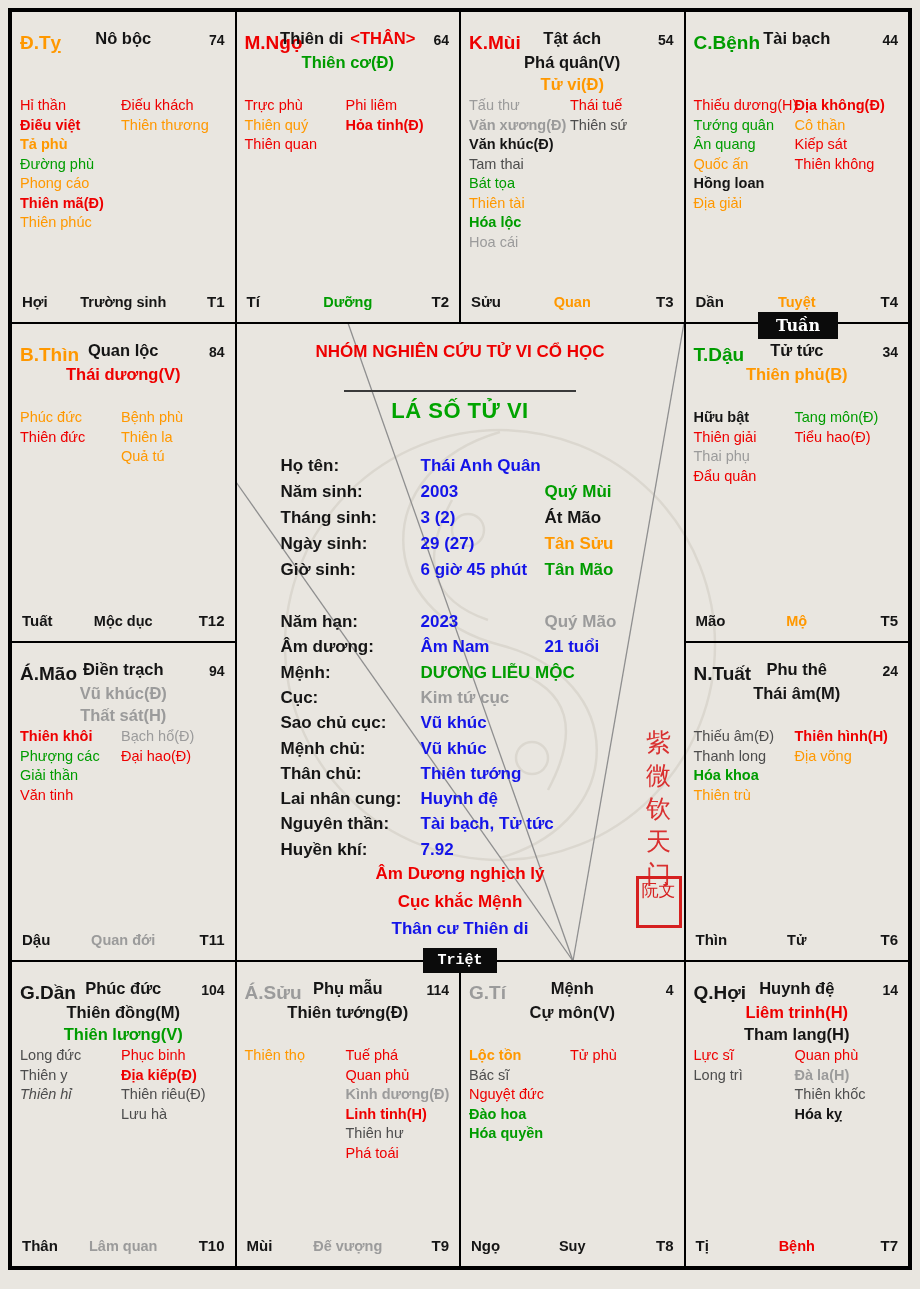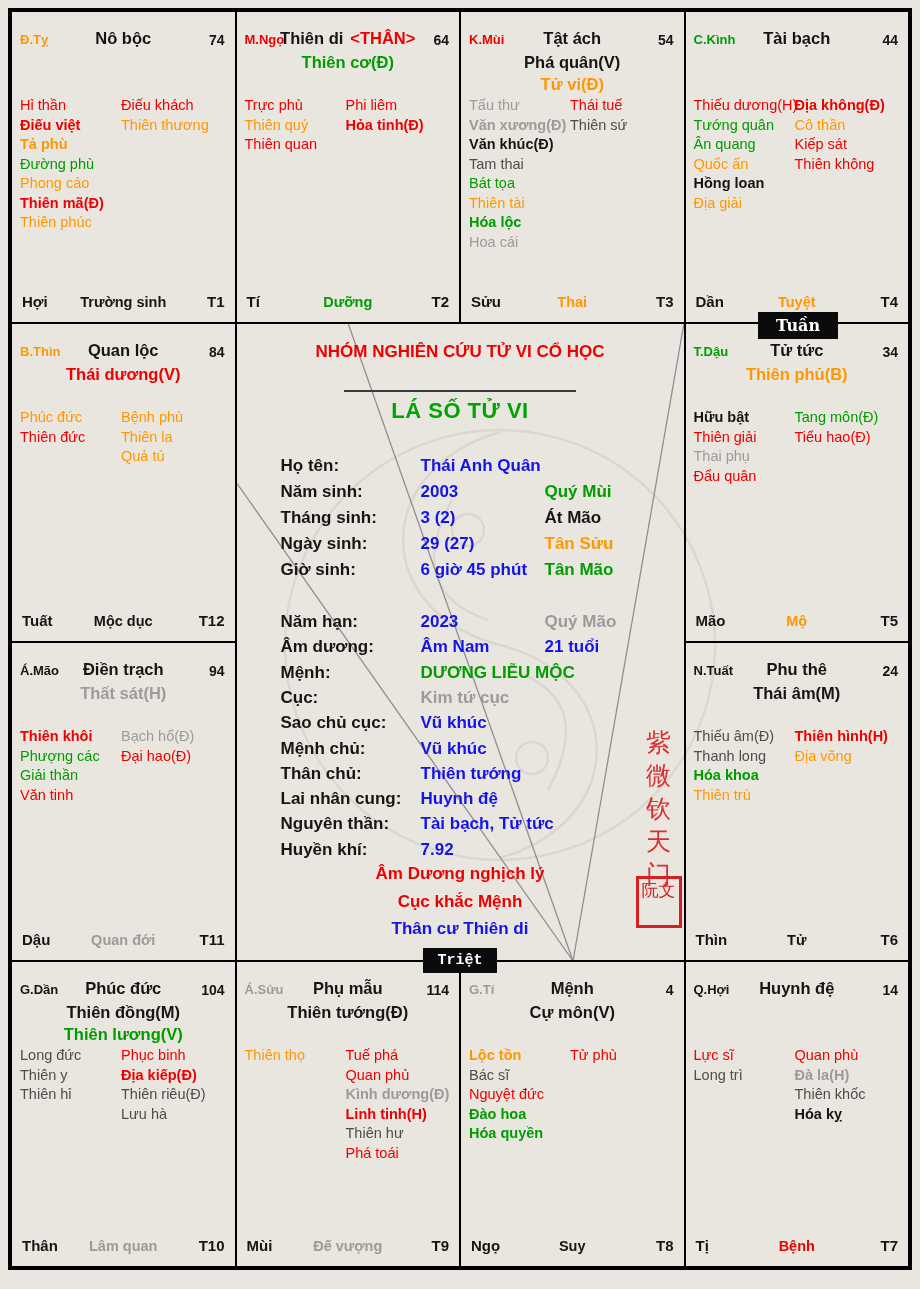--- a/index.html
+++ b/index.html
@@ -7,21 +7,21 @@
          font-family:"Liberation Sans",sans-serif;overflow:hidden;}
   .deco{position:absolute;left:0;top:0;z-index:1;pointer-events:none;}
   .frame{position:absolute;left:8px;top:8px;width:904px;height:1262px;
          border:3px solid #000;box-sizing:border-box;display:grid;
          grid-template-columns:repeat(4,1fr);grid-template-rows:312px 319px 319px auto;z-index:2;}
   .cell{position:relative;border:1px solid #000;box-sizing:border-box;}
   .p0{grid-area:1/1}.p1{grid-area:1/2}.p2{grid-area:1/3}.p3{grid-area:1/4}
   .p4{grid-area:2/1}.p5{grid-area:2/4}.p6{grid-area:3/1}.p7{grid-area:3/4}
   .p8{grid-area:4/1}.p9{grid-area:4/2}.p10{grid-area:4/3}.p11{grid-area:4/4}
   .center{grid-column:2/4;grid-row:2/4;position:relative;border:1px solid #000;box-sizing:border-box;}
-  .stem{position:absolute;left:8px;top:20px;font-size:13px;font-weight:bold;white-space:nowrap;}
+  .stem{position:absolute;left:8px;top:20px;font-size:19px;font-weight:bold;white-space:nowrap;}
   .num{position:absolute;right:10px;top:20px;font-size:14px;font-weight:bold;color:#151515;}
   .pname{position:absolute;left:0;right:0;top:17px;text-align:center;font-size:16.5px;
          font-weight:bold;color:#151515;white-space:nowrap;}
   .pname .tag{margin-left:7px;}
   .mains{position:absolute;left:0;right:0;top:39px;text-align:center;font-size:16.5px;
          font-weight:bold;line-height:22px;}
   .mains div{white-space:nowrap;}
   .colL{position:absolute;left:8px;top:84px;font-size:14.5px;line-height:19.5px;}
   .colR{position:absolute;left:49%;top:84px;font-size:14.5px;line-height:19.5px;}
   .colL span,.colR span{display:block;white-space:nowrap;}
@@ -131,25 +131,25 @@
           <span style="color: rgb(0, 156, 0);">Bát tọa</span>
           <span style="color: rgb(255, 152, 0);">Thiên tài</span>
           <span style="color: rgb(0, 156, 0); font-weight: bold;">Hóa lộc</span>
           <span style="color: rgb(155, 155, 155);">Hoa cái</span>
         </div>
         <div class="colR">
           <span style="color: rgb(238, 0, 0);">Thái tuế</span>
           <span style="color: rgb(77, 77, 77);">Thiên sứ</span>
         </div>
         <span class="branch" style="color: rgb(21, 21, 21); font-weight: bold;">Sửu</span>
-        <span class="stage" style="color: rgb(255, 152, 0); font-weight: bold;">Thai</span>
+        <span class="stage" style="color: rgb(255, 152, 0); font-weight: bold;">Quan</span>
         <span class="tnum" style="color: rgb(21, 21, 21); font-weight: bold;">T3</span>
       </div>
       <div class="cell p3">
-        <span class="stem" style="color: rgb(0, 156, 0); font-weight: bold;">C.Kình</span>
+        <span class="stem" style="color: rgb(0, 156, 0); font-weight: bold;">C.Bệnh</span>
         <div class="pname"><span style="color: rgb(21, 21, 21); font-weight: bold;">Tài bạch</span></div>
         <span class="num" style="color: rgb(21, 21, 21); font-weight: bold;">44</span>
         <div class="mains"></div>
         <div class="colL">
           <span style="color: rgb(238, 0, 0);">Thiếu dương(H)</span>
           <span style="color: rgb(0, 156, 0);">Tướng quân</span>
           <span style="color: rgb(0, 156, 0);">Ân quang</span>
           <span style="color: rgb(255, 152, 0);">Quốc ấn</span>
           <span style="color: rgb(21, 21, 21); font-weight: bold;">Hồng loan</span>
           <span style="color: rgb(255, 152, 0);">Địa giải</span>
@@ -203,20 +203,21 @@
         </div>
         <span class="branch" style="color: rgb(21, 21, 21); font-weight: bold;">Mão</span>
         <span class="stage" style="color: rgb(255, 152, 0); font-weight: bold;">Mộ</span>
         <span class="tnum" style="color: rgb(21, 21, 21); font-weight: bold;">T5</span>
       </div>
       <div class="cell p6">
         <span class="stem" style="color: rgb(21, 21, 21); font-weight: bold;">Á.Mão</span>
         <div class="pname"><span style="color: rgb(21, 21, 21); font-weight: bold;">Điền trạch</span></div>
         <span class="num" style="color: rgb(21, 21, 21); font-weight: bold;">94</span>
         <div class="mains">
+          <div style="color: rgb(155, 155, 155); font-weight: bold;">Vũ khúc(Đ)</div>
           <div style="color: rgb(155, 155, 155); font-weight: bold;">Thất sát(H)</div>
         </div>
         <div class="colL">
           <span style="color: rgb(238, 0, 0); font-weight: bold;">Thiên khôi</span>
           <span style="color: rgb(0, 156, 0);">Phượng các</span>
           <span style="color: rgb(0, 156, 0);">Giải thần</span>
           <span style="color: rgb(238, 0, 0);">Văn tinh</span>
         </div>
         <div class="colR">
           <span style="color: rgb(155, 155, 155);">Bạch hổ(Đ)</span>
@@ -251,21 +252,21 @@
         <span class="stem" style="color: rgb(21, 21, 21); font-weight: bold;">G.Dần</span>
         <div class="pname"><span style="color: rgb(21, 21, 21); font-weight: bold;">Phúc đức</span></div>
         <span class="num" style="color: rgb(21, 21, 21); font-weight: bold;">104</span>
         <div class="mains">
           <div style="color: rgb(21, 21, 21); font-weight: bold;">Thiên đồng(M)</div>
           <div style="color: rgb(0, 156, 0); font-weight: bold;">Thiên lương(V)</div>
         </div>
         <div class="colL">
           <span style="color: rgb(77, 77, 77);">Long đức</span>
           <span style="color: rgb(77, 77, 77);">Thiên y</span>
-          <span style="color: rgb(77, 77, 77);">Thiên hỉ</span>
+          <span style="color: rgb(77, 77, 77); font-style: italic;">Thiên hỉ</span>
         </div>
         <div class="colR">
           <span style="color: rgb(238, 0, 0);">Phục binh</span>
           <span style="color: rgb(238, 0, 0); font-weight: bold;">Địa kiếp(Đ)</span>
           <span style="color: rgb(77, 77, 77);">Thiên riêu(Đ)</span>
           <span style="color: rgb(77, 77, 77);">Lưu hà</span>
         </div>
         <span class="branch" style="color: rgb(21, 21, 21); font-weight: bold;">Thân</span>
         <span class="stage" style="color: rgb(155, 155, 155); font-weight: bold;">Lâm quan</span>
         <span class="tnum" style="color: rgb(21, 21, 21); font-weight: bold;">T10</span>
@@ -310,20 +311,24 @@
           <span style="color: rgb(238, 0, 0);">Tử phù</span>
         </div>
         <span class="branch" style="color: rgb(21, 21, 21); font-weight: bold;">Ngọ</span>
         <span class="stage" style="color: rgb(21, 21, 21); font-weight: bold;">Suy</span>
         <span class="tnum" style="color: rgb(21, 21, 21); font-weight: bold;">T8</span>
       </div>
       <div class="cell p11">
         <span class="stem" style="color: rgb(21, 21, 21); font-weight: bold;">Q.Hợi</span>
         <div class="pname"><span style="color: rgb(21, 21, 21); font-weight: bold;">Huynh đệ</span></div>
         <span class="num" style="color: rgb(21, 21, 21); font-weight: bold;">14</span>
+        <div class="mains">
+          <div style="color: rgb(238, 0, 0); font-weight: bold;">Liêm trinh(H)</div>
+          <div style="color: rgb(21, 21, 21); font-weight: bold;">Tham lang(H)</div>
+        </div>
         <div class="colL">
           <span style="color: rgb(238, 0, 0);">Lực sĩ</span>
           <span style="color: rgb(77, 77, 77);">Long trì</span>
         </div>
         <div class="colR">
           <span style="color: rgb(238, 0, 0);">Quan phù</span>
           <span style="color: rgb(155, 155, 155); font-weight: bold;">Đà la(H)</span>
           <span style="color: rgb(77, 77, 77);">Thiên khốc</span>
           <span style="color: rgb(21, 21, 21); font-weight: bold;">Hóa kỵ</span>
         </div>

